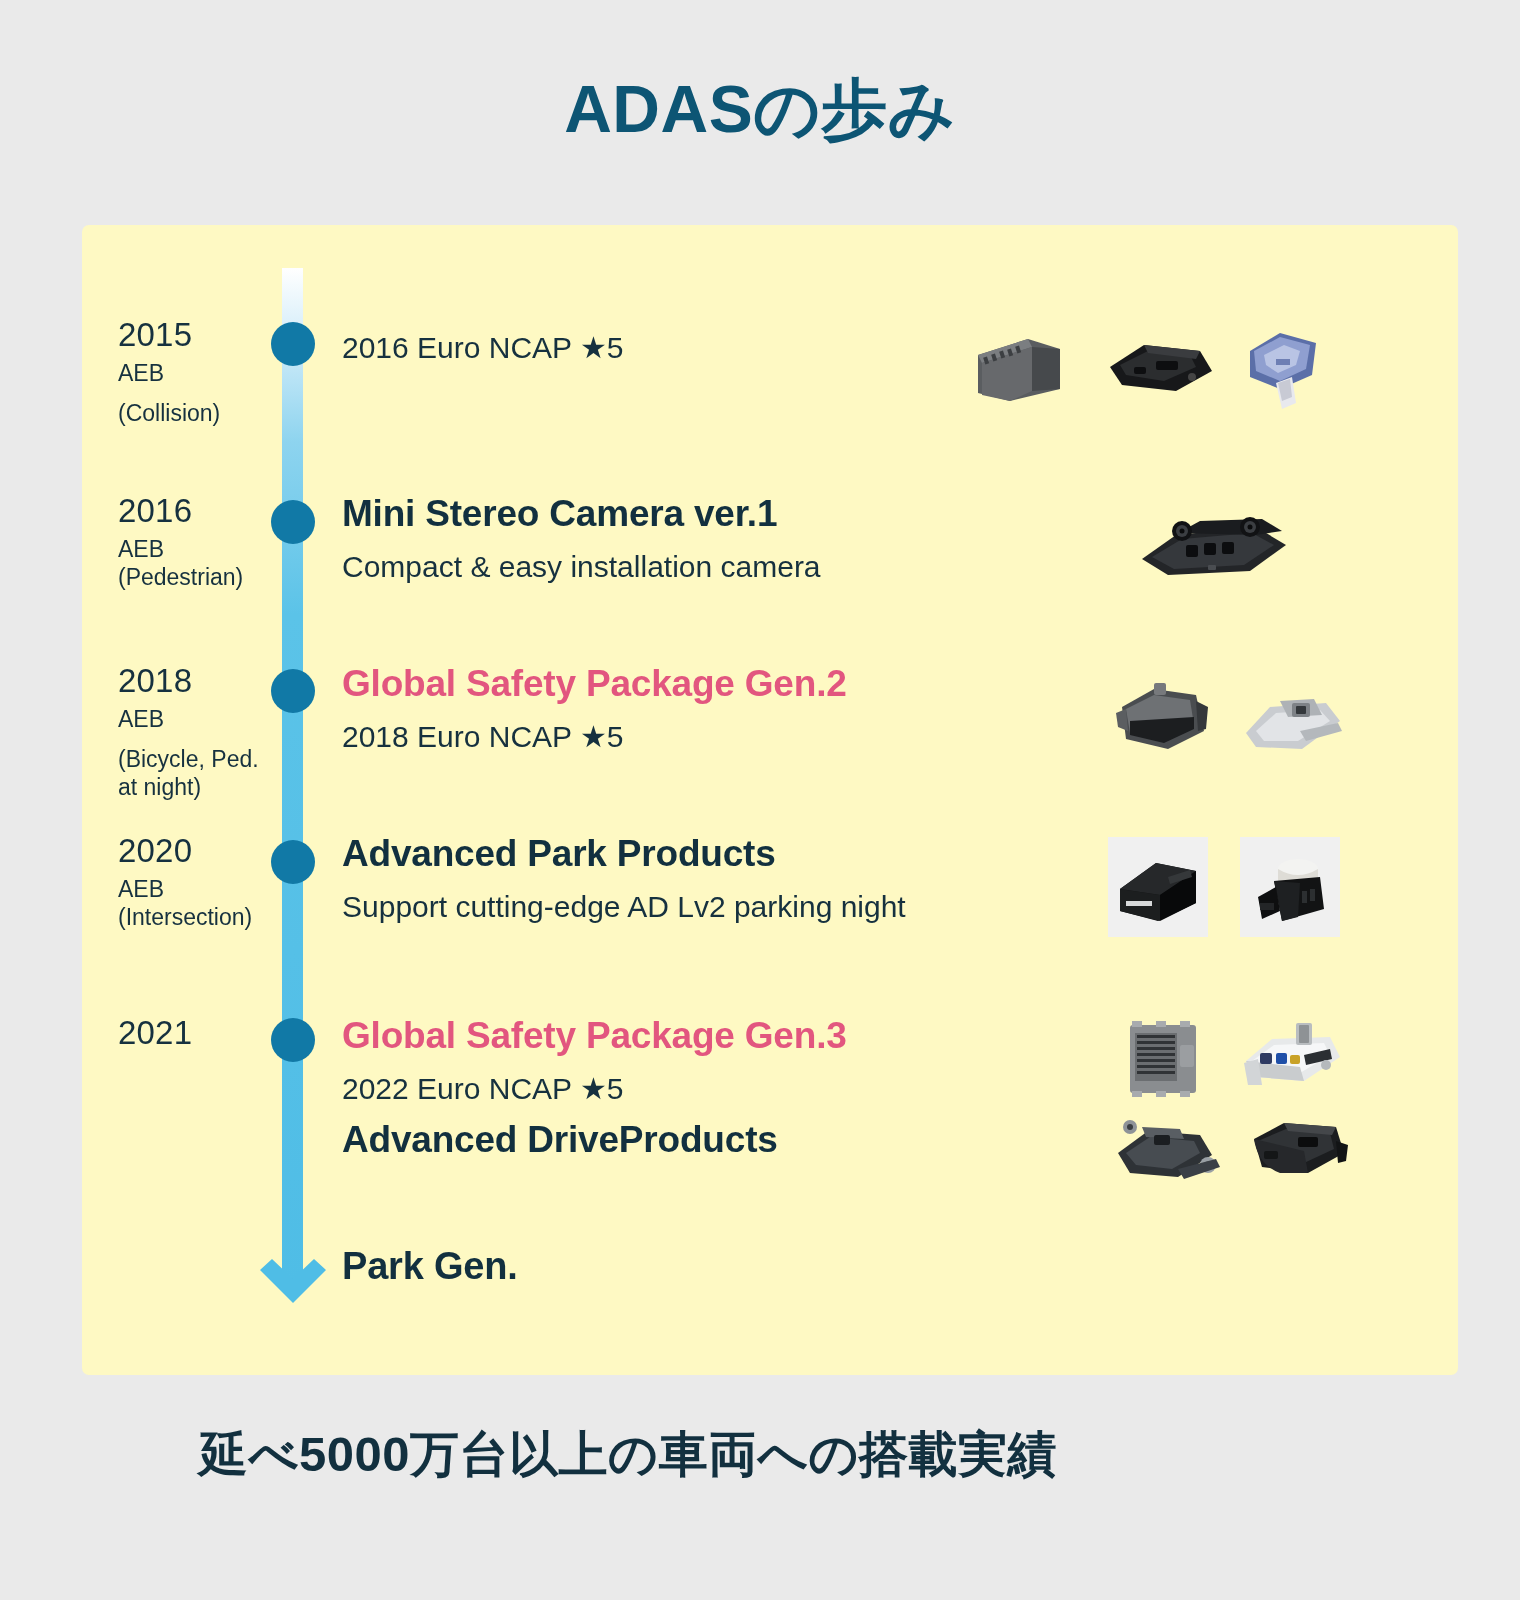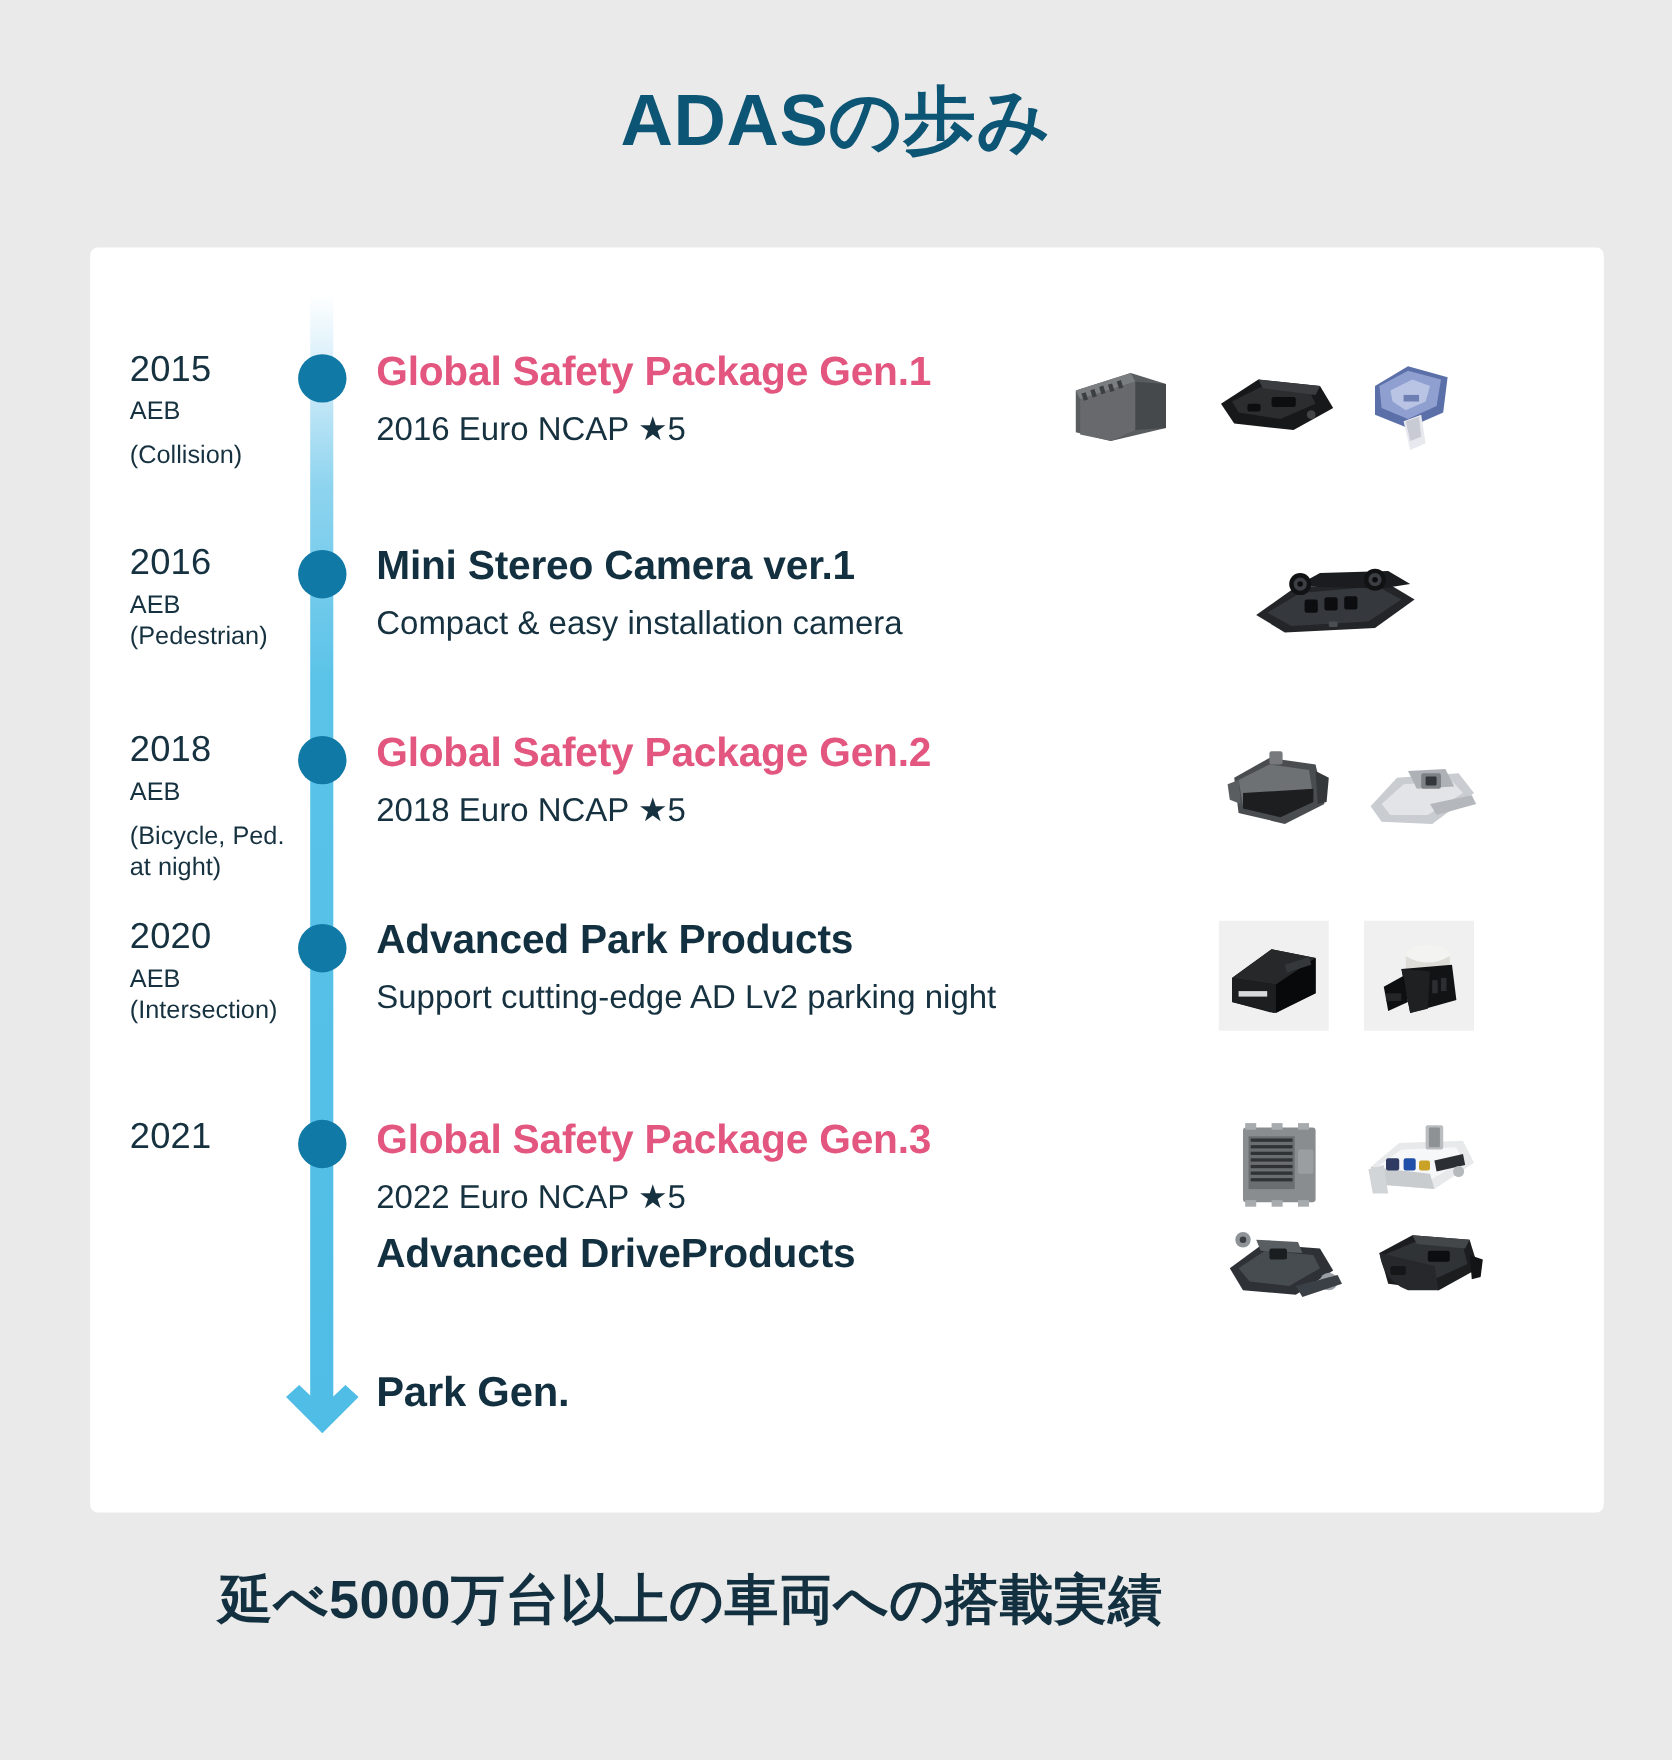--- a/index.html
+++ b/index.html
@@ -17,21 +17,21 @@
     text-align:center;
     font-size:66px; font-weight:700; letter-spacing:0.5px;
     color:#0d5574;
     line-height:1.15;
   }
 
   
   .card {
     position:absolute; left:82px; top:225px;
     width:1376px; height:1150px;
-    background:#ffffff; border-radius:7px;
+    background:#fef9c3; border-radius:7px;
   }
 
   
   .spine-wrap { position:absolute; left:0; top:0; width:100%; height:100%; }
   .spine {
     position:absolute; left:200px; top:43px;
     width:21px; height:1020px;
     background:linear-gradient(to bottom,#ffffff 0%,#d9effa 6%,#8ed4ef 17%,#5bc3e8 34%,#4fbde6 100%);
   }
   .arrow-head {
@@ -110,21 +110,20 @@
       <div class="dot" style="top:793px"></div>
     </div>
 
     <div class="row" style="top:92px">
       <div class="year-col">
         <div class="year">2015</div>
         <div class="sub">AEB</div>
         <div class="sub" style="margin-top:12px">(Collision)</div>
       </div>
       <div class="body-col">
-        <div class="head pink">Global Safety Package Gen.1</div>
         <div class="desc">2016 Euro NCAP ★5</div>
       </div>
       <div class="imgs" style="left:870px; top:-2px; width:420px; height:105px">
 
         <div class="prod" style="left:18px; top:18px; width:96px; height:72px">
           <svg viewBox="0 0 96 72" width="96" height="72">
             <polygon points="8,22 58,6 90,16 90,56 40,68 8,60" fill="#5a5d60"></polygon>
             <polygon points="8,22 58,6 62,14 12,30" fill="#7b7e81"></polygon>
             <polygon points="62,14 90,16 90,56 62,58" fill="#46494c"></polygon>
             <polygon points="12,30 62,14 62,58 40,68 12,62" fill="#67696c"></polygon>

